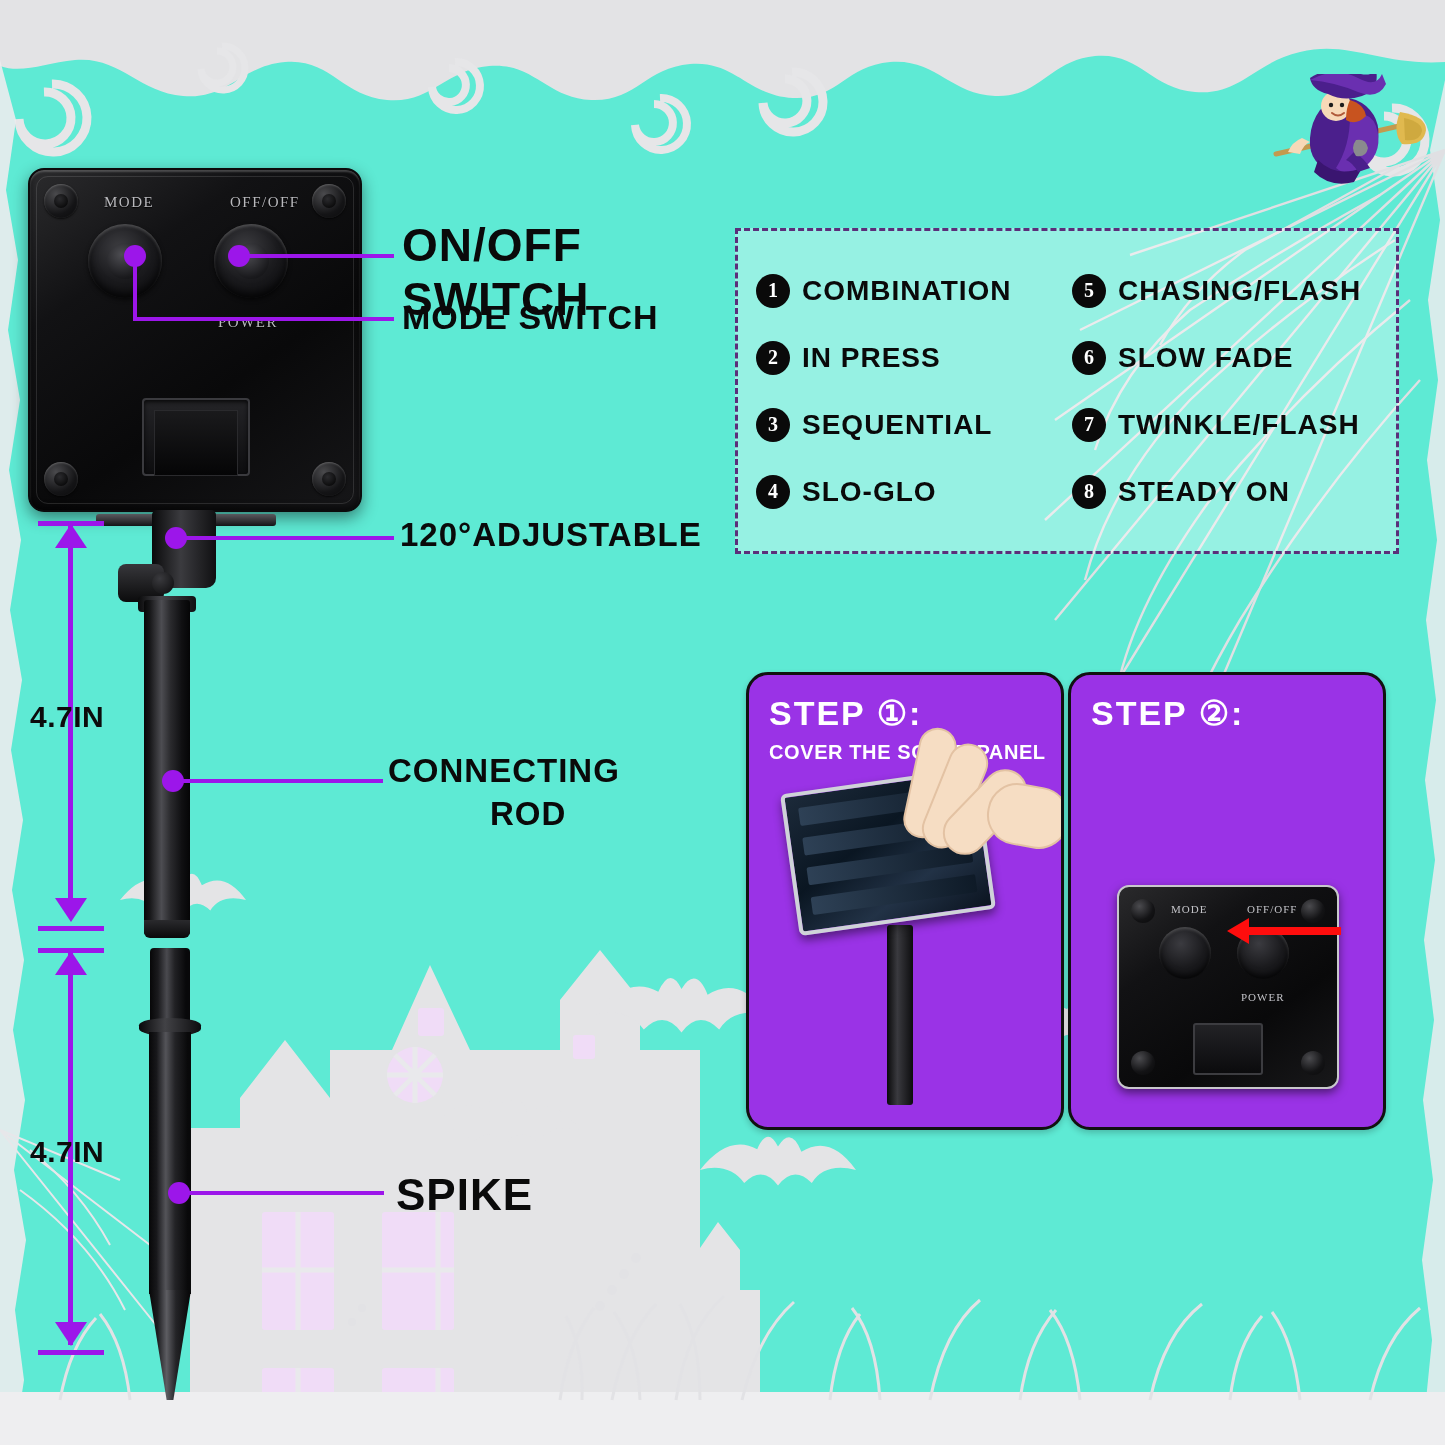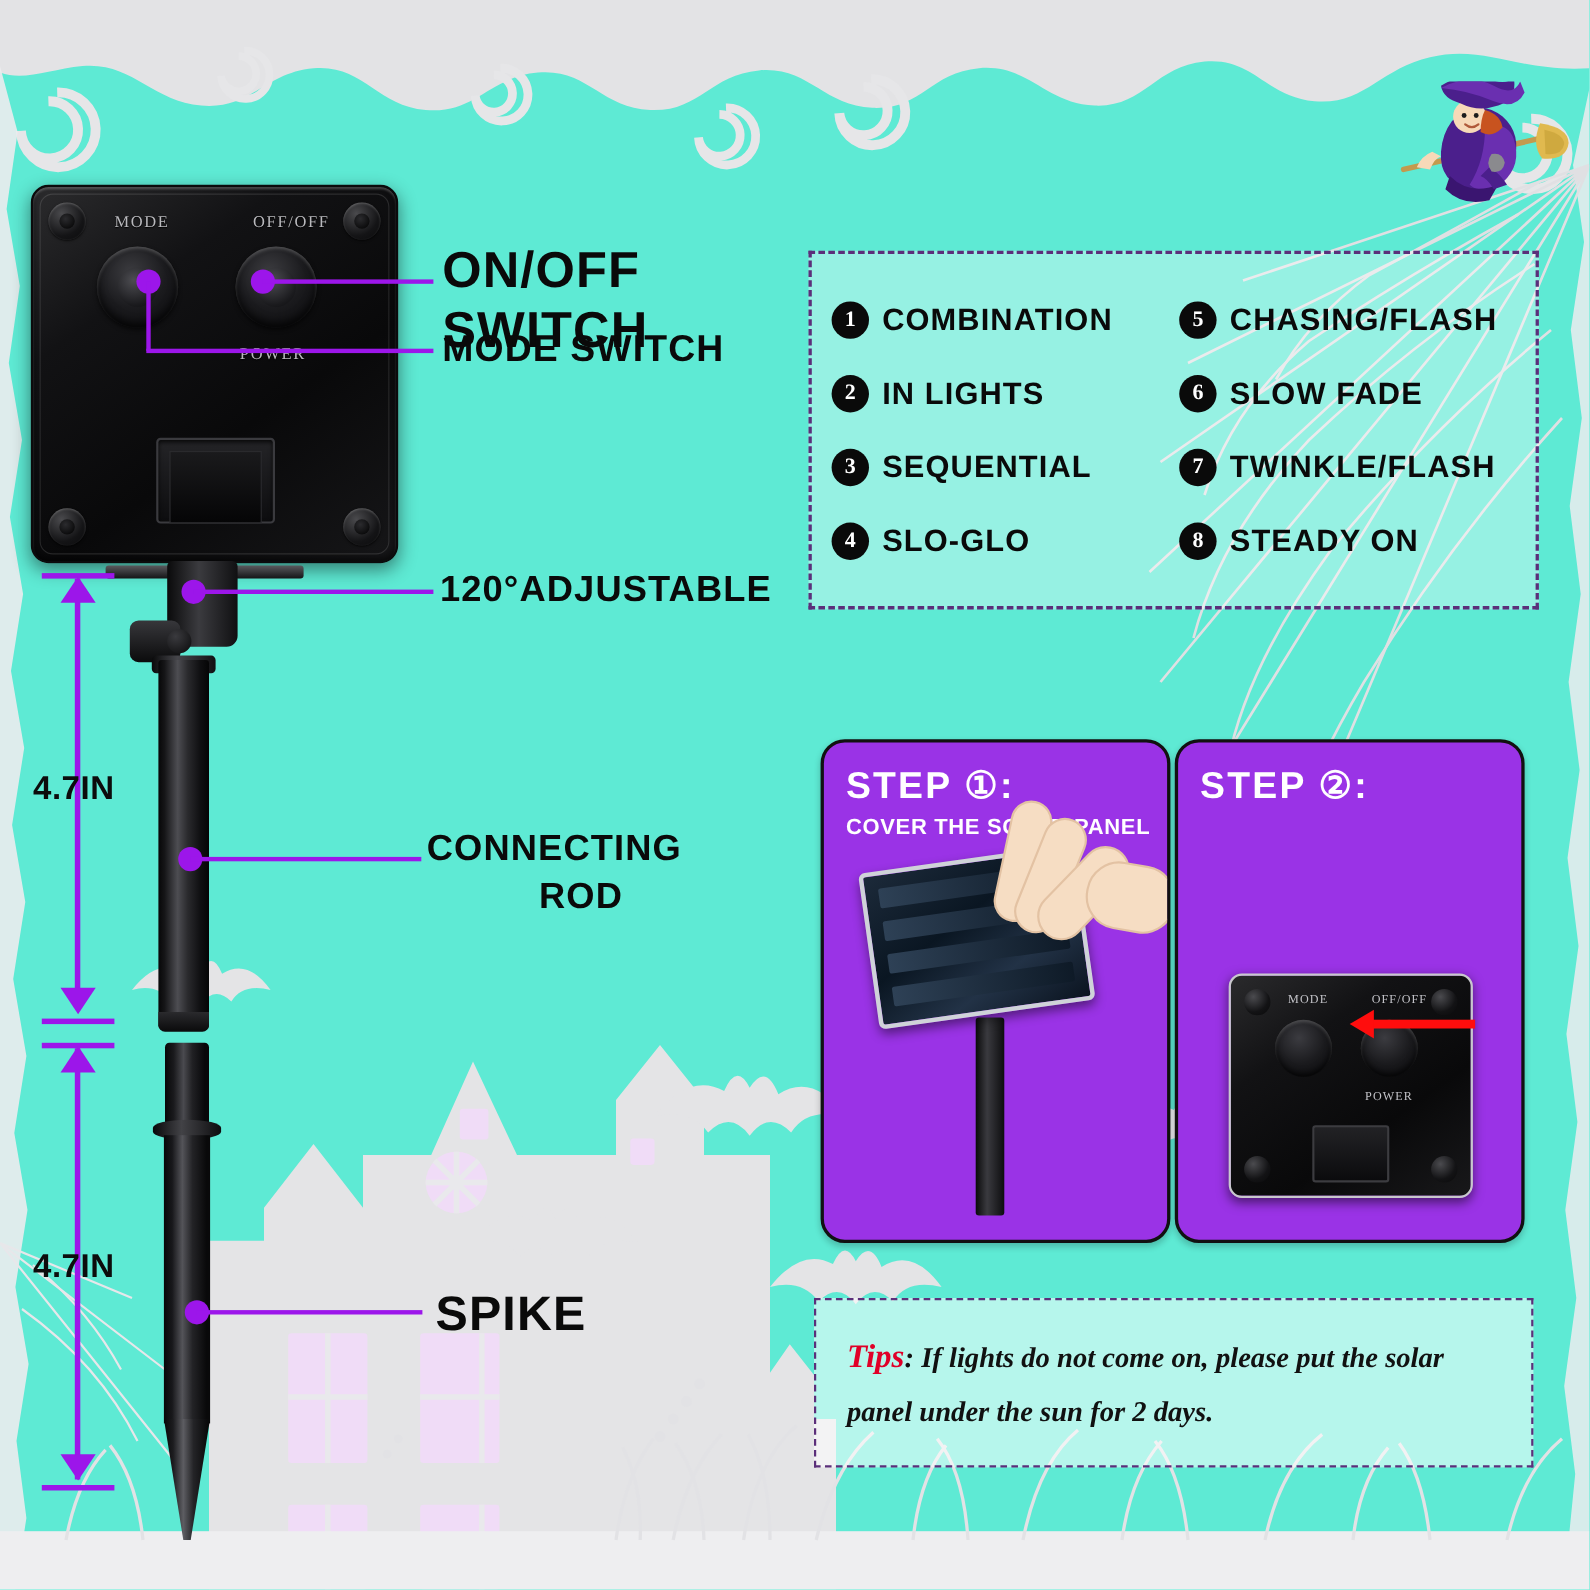--- a/index.html
+++ b/index.html
@@ -422,21 +422,21 @@
         <div class="mode-item">
           <div class="mode-num">1</div>
           <div class="mode-label">COMBINATION</div>
         </div>
         <div class="mode-item">
           <div class="mode-num">5</div>
           <div class="mode-label">CHASING/FLASH</div>
         </div>
         <div class="mode-item">
           <div class="mode-num">2</div>
-          <div class="mode-label">IN LIGHTS</div>
+          <div class="mode-label">IN PRESS</div>
         </div>
         <div class="mode-item">
           <div class="mode-num">6</div>
           <div class="mode-label">SLOW FADE</div>
         </div>
         <div class="mode-item">
           <div class="mode-num">3</div>
           <div class="mode-label">SEQUENTIAL</div>
         </div>
         <div class="mode-item">
@@ -485,23 +485,20 @@
         <div class="clab" style="left:52px;top:16px;">MODE</div>
         <div class="clab" style="left:128px;top:16px;">OFF/OFF</div>
         <div class="clab" style="left:122px;top:104px;">POWER</div>
         <div class="cbtn" style="left:40px;top:40px;"></div>
         <div class="cbtn" style="left:118px;top:40px;"></div>
         <div class="cport"></div>
       </div>
       <div class="red-arrow"></div>
     </div>
 
-    <div class="tips-box">
-      <div class="tips-text"><span class="tips-word">Tips</span><span>: </span><span>If lights do not come on, please put the solar panel under the sun for 2 days.</span></div>
-    </div>
   </div>
 
   <svg class="witch" viewBox="0 0 170 110">
     <g>
       <path d="M18 80 L150 50" stroke="#c39a4e" stroke-width="5" stroke-linecap="round"></path>
       <path d="M142 38 q26 4 26 18 q-2 16 -24 14 q-10 -12 -2 -32 Z" fill="#e0b94f"></path>
       <path d="M146 44 q18 4 18 13 q-2 11 -17 9" fill="#cfa93f"></path>
       <path d="M62 36 q24 -22 46 -4 q18 16 10 42 q-10 30 -40 24 q-28 -6 -26 -34 q1 -16 10 -28 Z" fill="#4b1f8c"></path>
       <path d="M92 42 q20 -6 26 10 q8 24 -10 40 q-16 14 -30 2 q14 -22 14 -52 Z" fill="#6a2fb0"></path>
       <path d="M60 86 q18 18 44 8 l-8 14 q-24 6 -40 -10 Z" fill="#3a1570"></path>

